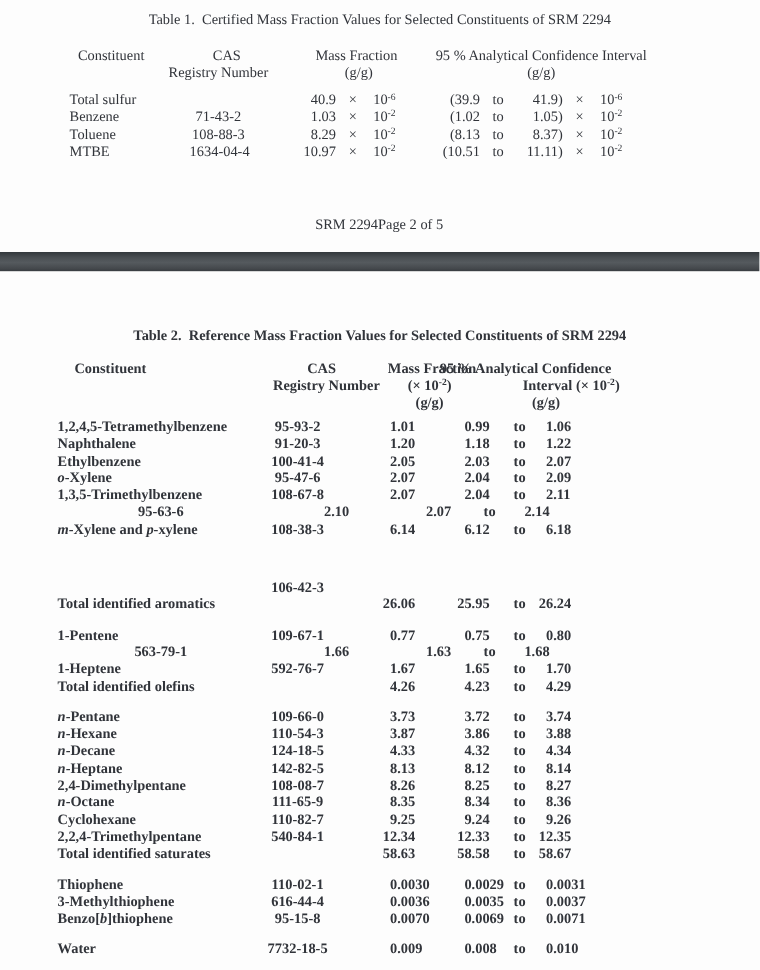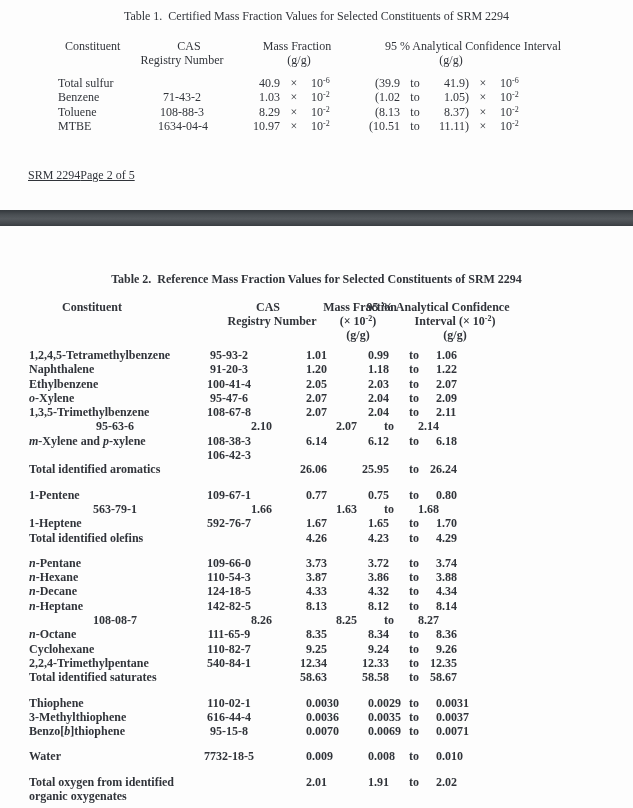--- a/index.html
+++ b/index.html
@@ -22,62 +22,62 @@
 
   .t1-rows { margin-top:7px; }
   .t1-row {
     display:grid;
     grid-template-columns:100px 48px 74px 28px 30px 62px 30px 39px 28px 1fr;
     padding-left:58px; line-height:14.3px; height:14.3px;
   }
   .t1-row > span { white-space:nowrap; }
 
   
-  .footer { position:absolute; top:168px; left:28px; right:29px;
-            display:flex; justify-content:flex-start;text-decoration:underline; }
+  .footer { position:absolute; top:180px; left:28px; right:29px;
+            display:flex; justify-content:center; }
 
   
   .separator { height:16px;
     background:linear-gradient(180deg,#33383c 0%,#4a4f53 30%,#555a5e 55%,#45494d 85%,#383d41 100%); }
 
   
   .page3 { padding-top:46px;font-weight:bold; }
   .t2-head { position:relative; height:42px; margin-top:13px; }
   .t2-body { margin-top:6px; }
   .t2-group + .t2-group { margin-top:11px; }
   .t2-row {
     display:grid;
     grid-template-columns:172px 56px 55px 30px 32px 30px 20px 18px 1fr;
-    padding-left:29px; line-height:14.3px;
+    padding-left:48px; line-height:14.3px;
   }
   .t2-row > span { white-space:nowrap; }
 
   .ar { text-align:right; }
   .ac { text-align:center; }
   .al { text-align:left; padding-left:3px; }
-  .l2 { display:block; }
+  .l2 { display:block;margin-top:34px; }
 
   sup { font-size:8px; vertical-align:baseline; position:relative; top:-4px; }
   i { font-style:italic; }
 </style>
 </head>
 <body>
 
 <div class="canvas">
 
   <section class="page2">
     <div class="doc-title">Table 1.  Certified Mass Fraction Values for Selected Constituents of SRM 2294</div>
 
     <div class="t1-head">
       <span class="hd left" style="left:65px; top:0;">Constituent</span>
       <span class="hd" style="left:189px; top:0;">CAS</span>
       <span class="hd" style="left:182px; top:14px;">Registry Number</span>
       <span class="hd" style="left:297px; top:0;">Mass Fraction</span>
       <span class="hd" style="left:299px; top:14px;">(g/g)</span>
-      <span class="hd" style="left:473px; top:0;">95 % Analytical Confidence Interval</span>
+      <span class="hd" style="left:451px; top:0;">95 % Analytical Confidence Interval</span>
       <span class="hd" style="left:451px; top:14px;">(g/g)</span>
     </div>
 
     <div class="t1-rows" id="t1-rows">
         <div class="t1-row">
           <span class="">Total sulfur</span>
           <span class="ac"></span>
           <span class="ar">40.9</span>
           <span class="ac">×</span>
           <span class="al">10<sup>-6</sup></span>
@@ -137,21 +137,21 @@
     <div class="doc-title">Table 2.  Reference Mass Fraction Values for Selected Constituents of SRM 2294</div>
 
     <div class="t2-head">
       <span class="hd left" style="left:62px; top:0;">Constituent</span>
       <span class="hd" style="left:268px; top:0;">CAS</span>
       <span class="hd" style="left:272px; top:14px;">Registry Number</span>
       <span class="hd" style="left:360px; top:0;">Mass Fraction</span>
       <span class="hd" style="left:358px; top:14px;">(× 10<sup>-2</sup>)</span>
       <span class="hd" style="left:358px; top:28px;">(g/g)</span>
       <span class="hd" style="left:438px; top:0;">95 % Analytical Confidence</span>
-      <span class="hd" style="left:455px; top:14px;">Interval (× 10<sup>-2</sup>)</span>
+      <span class="hd" style="left:476px; top:14px;">Interval (× 10<sup>-2</sup>)</span>
       <span class="hd" style="left:455px; top:28px;">(g/g)</span>
     </div>
 
     <div class="t2-body" id="t2-body">
         <div class="t2-group">
           <div class="t2-row">
             <span class="">1,2,4,5-Tetramethylbenzene</span>
             <span class="ac">95-93-2</span>
             <span class="ar">1</span>
             <span class="">.01</span>
@@ -322,20 +322,21 @@
             <span class="ac">142-82-5</span>
             <span class="ar">8</span>
             <span class="">.13</span>
             <span class="ar">8</span>
             <span class="">.12</span>
             <span class="ac">to</span>
             <span class="ar">8</span>
             <span class="">.14</span>
           </div>
           <div class="t2-row">
+            <span class="">2,4-Dimethylpentane</span>
             <span class="ac">108-08-7</span>
             <span class="ar">8</span>
             <span class="">.26</span>
             <span class="ar">8</span>
             <span class="">.25</span>
             <span class="ac">to</span>
             <span class="ar">8</span>
             <span class="">.27</span>
           </div>
           <div class="t2-row">

